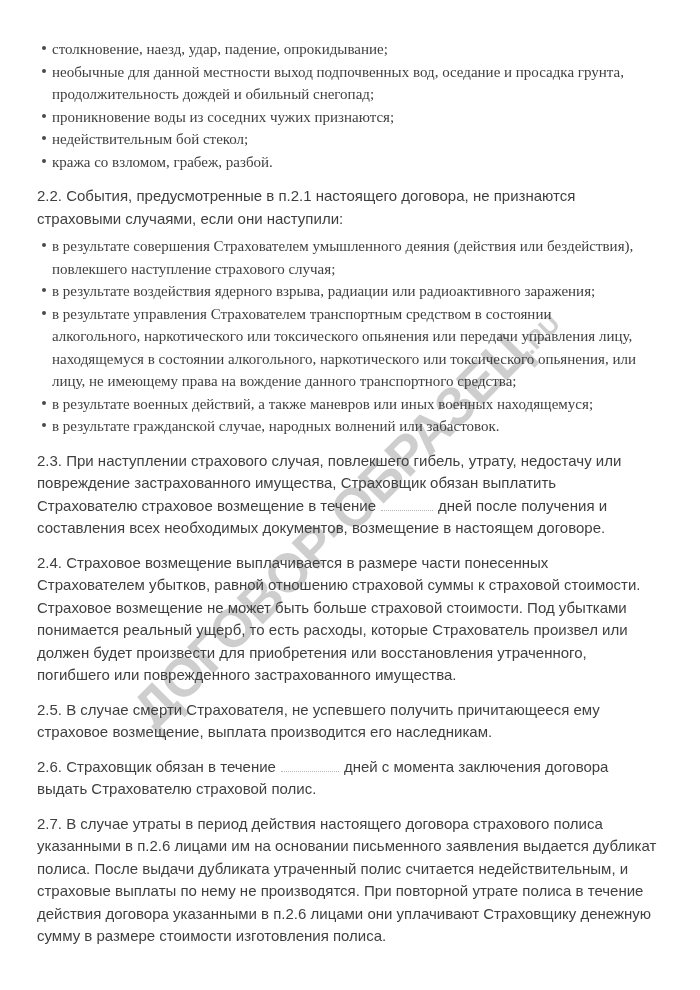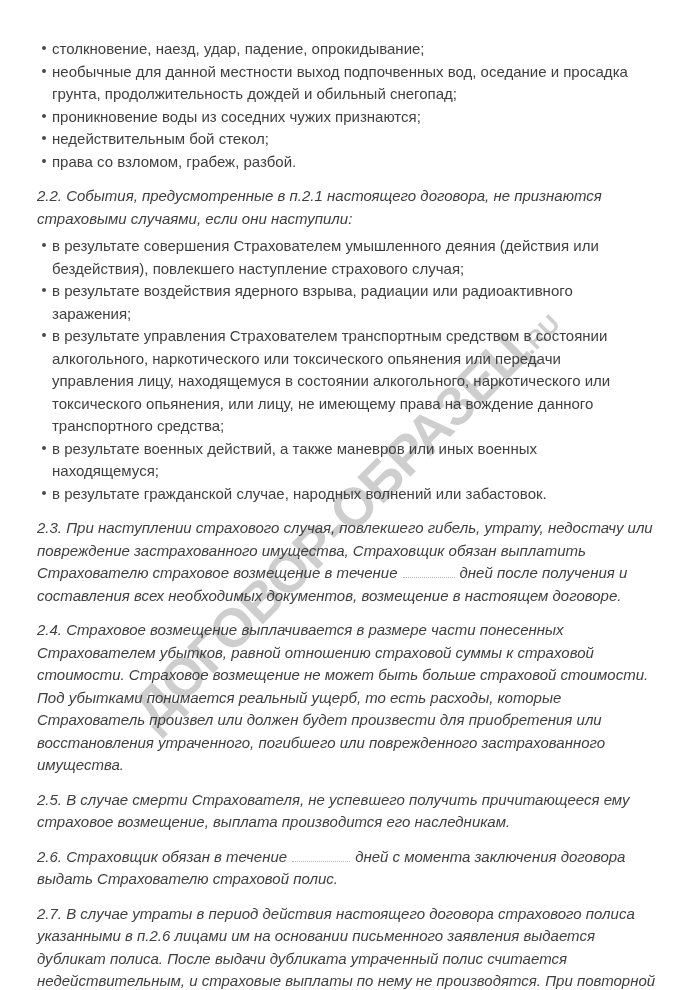--- a/index.html
+++ b/index.html
@@ -41,26 +41,26 @@
     position: absolute;
     z-index: 2;
     top: 38px;
     left: 37px;
     right: 41px;
     font-size: 15px;
     line-height: 22.5px;
   }
   .content p {
     margin: 12px 0 0 0;
-    font-style: italic;
   }
   ul.bullets {
     list-style: none;
     margin: 5px 16px 0 0;
     padding: 0;
+    font-family: Liberation Serif, serif;
   }
   .content > ul.bullets:first-child {
     margin-top: 0;
   }
   ul.bullets li {
     position: relative;
     padding-left: 15px;
   }
   ul.bullets li::before {
     content: "";
@@ -91,21 +91,21 @@
 
   <div class="watermark" style="color: rgb(206, 206, 206);"><span>ДОГОВОР-ОБРАЗЕЦ</span><span class="wm-suffix">.RU</span></div>
 
   <div class="content">
 
     <ul class="bullets">
       <li>столкновение, наезд, удар, падение, опрокидывание;</li>
       <li>необычные для данной местности выход подпочвенных вод, оседание и просадка грунта, продолжительность дождей и обильный снегопад;</li>
       <li>проникновение воды из соседних чужих признаются;</li>
       <li>недействительным бой стекол;</li>
-      <li>права со взломом, грабеж, разбой.</li>
+      <li>кража со взломом, грабеж, разбой.</li>
     </ul>
 
     <p>2.2. События, предусмотренные в п.2.1 настоящего договора, не признаются страховыми случаями, если они наступили:</p>
 
     <ul class="bullets">
       <li>в результате совершения Страхователем умышленного деяния (действия или бездействия), повлекшего наступление страхового случая;</li>
       <li>в результате воздействия ядерного взрыва, радиации или радиоактивного заражения;</li>
       <li>в результате управления Страхователем транспортным средством в состоянии алкогольного, наркотического или токсического опьянения или передачи управления лицу, находящемуся в состоянии алкогольного, наркотического или токсического опьянения, или лицу, не имеющему права на вождение данного транспортного средства;</li>
       <li>в результате военных действий, а также маневров или иных военных находящемуся;</li>
       <li>в результате гражданской случае, народных волнений или забастовок.</li>

